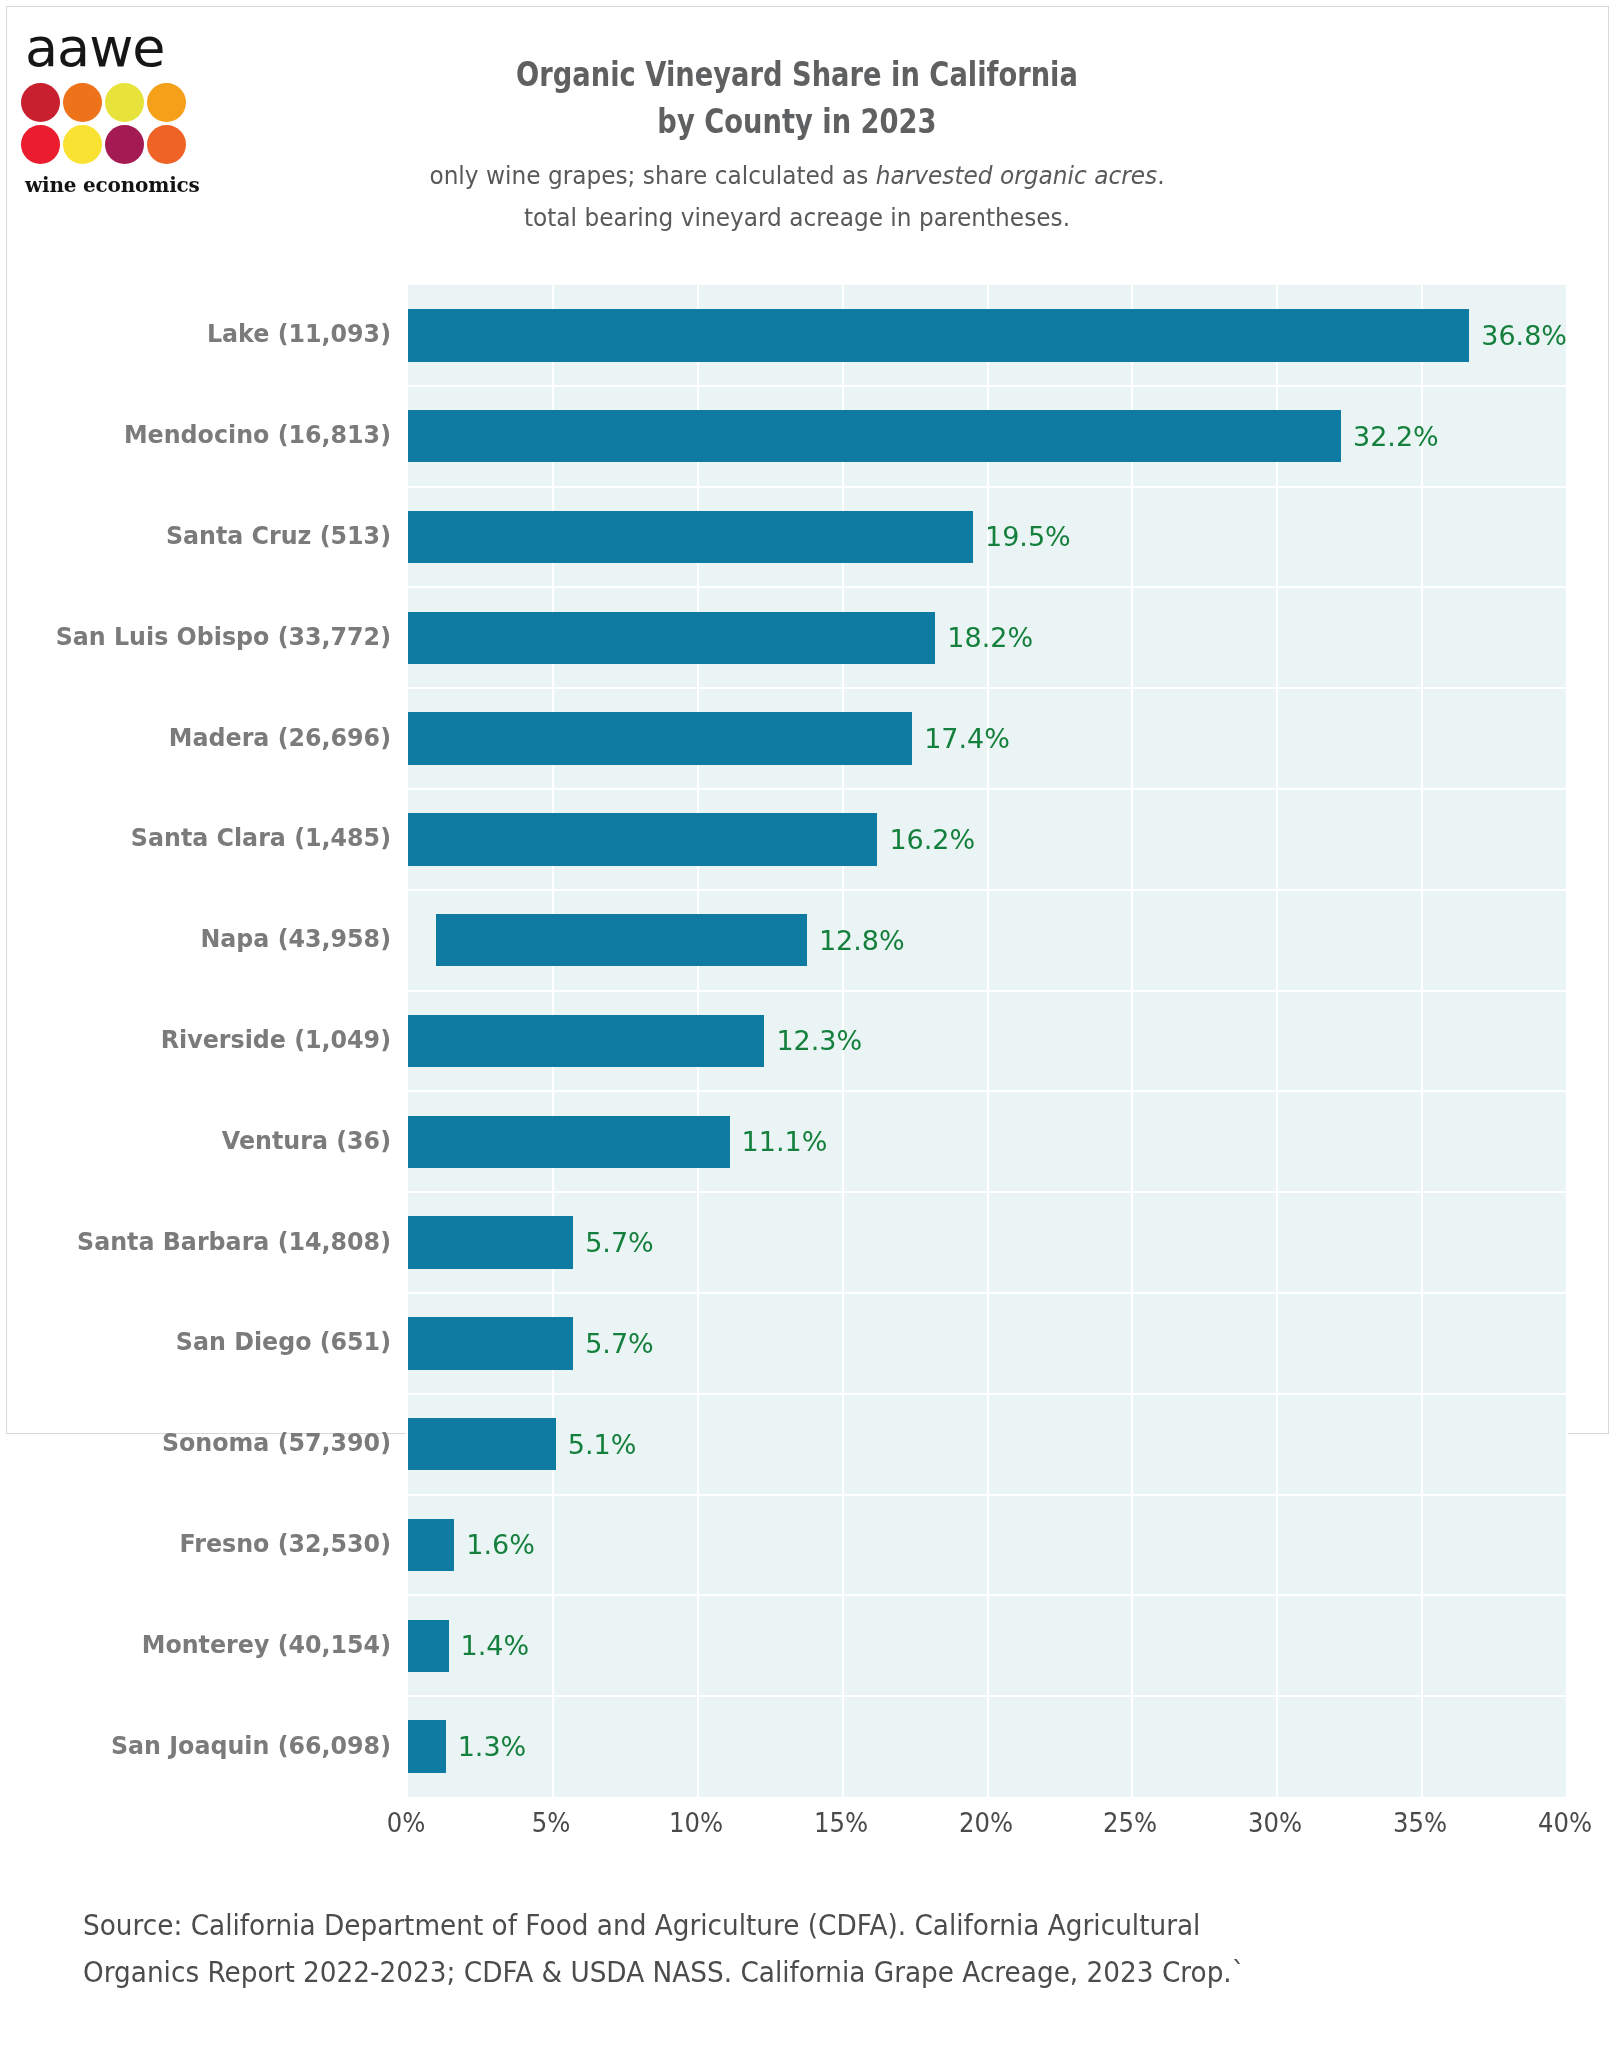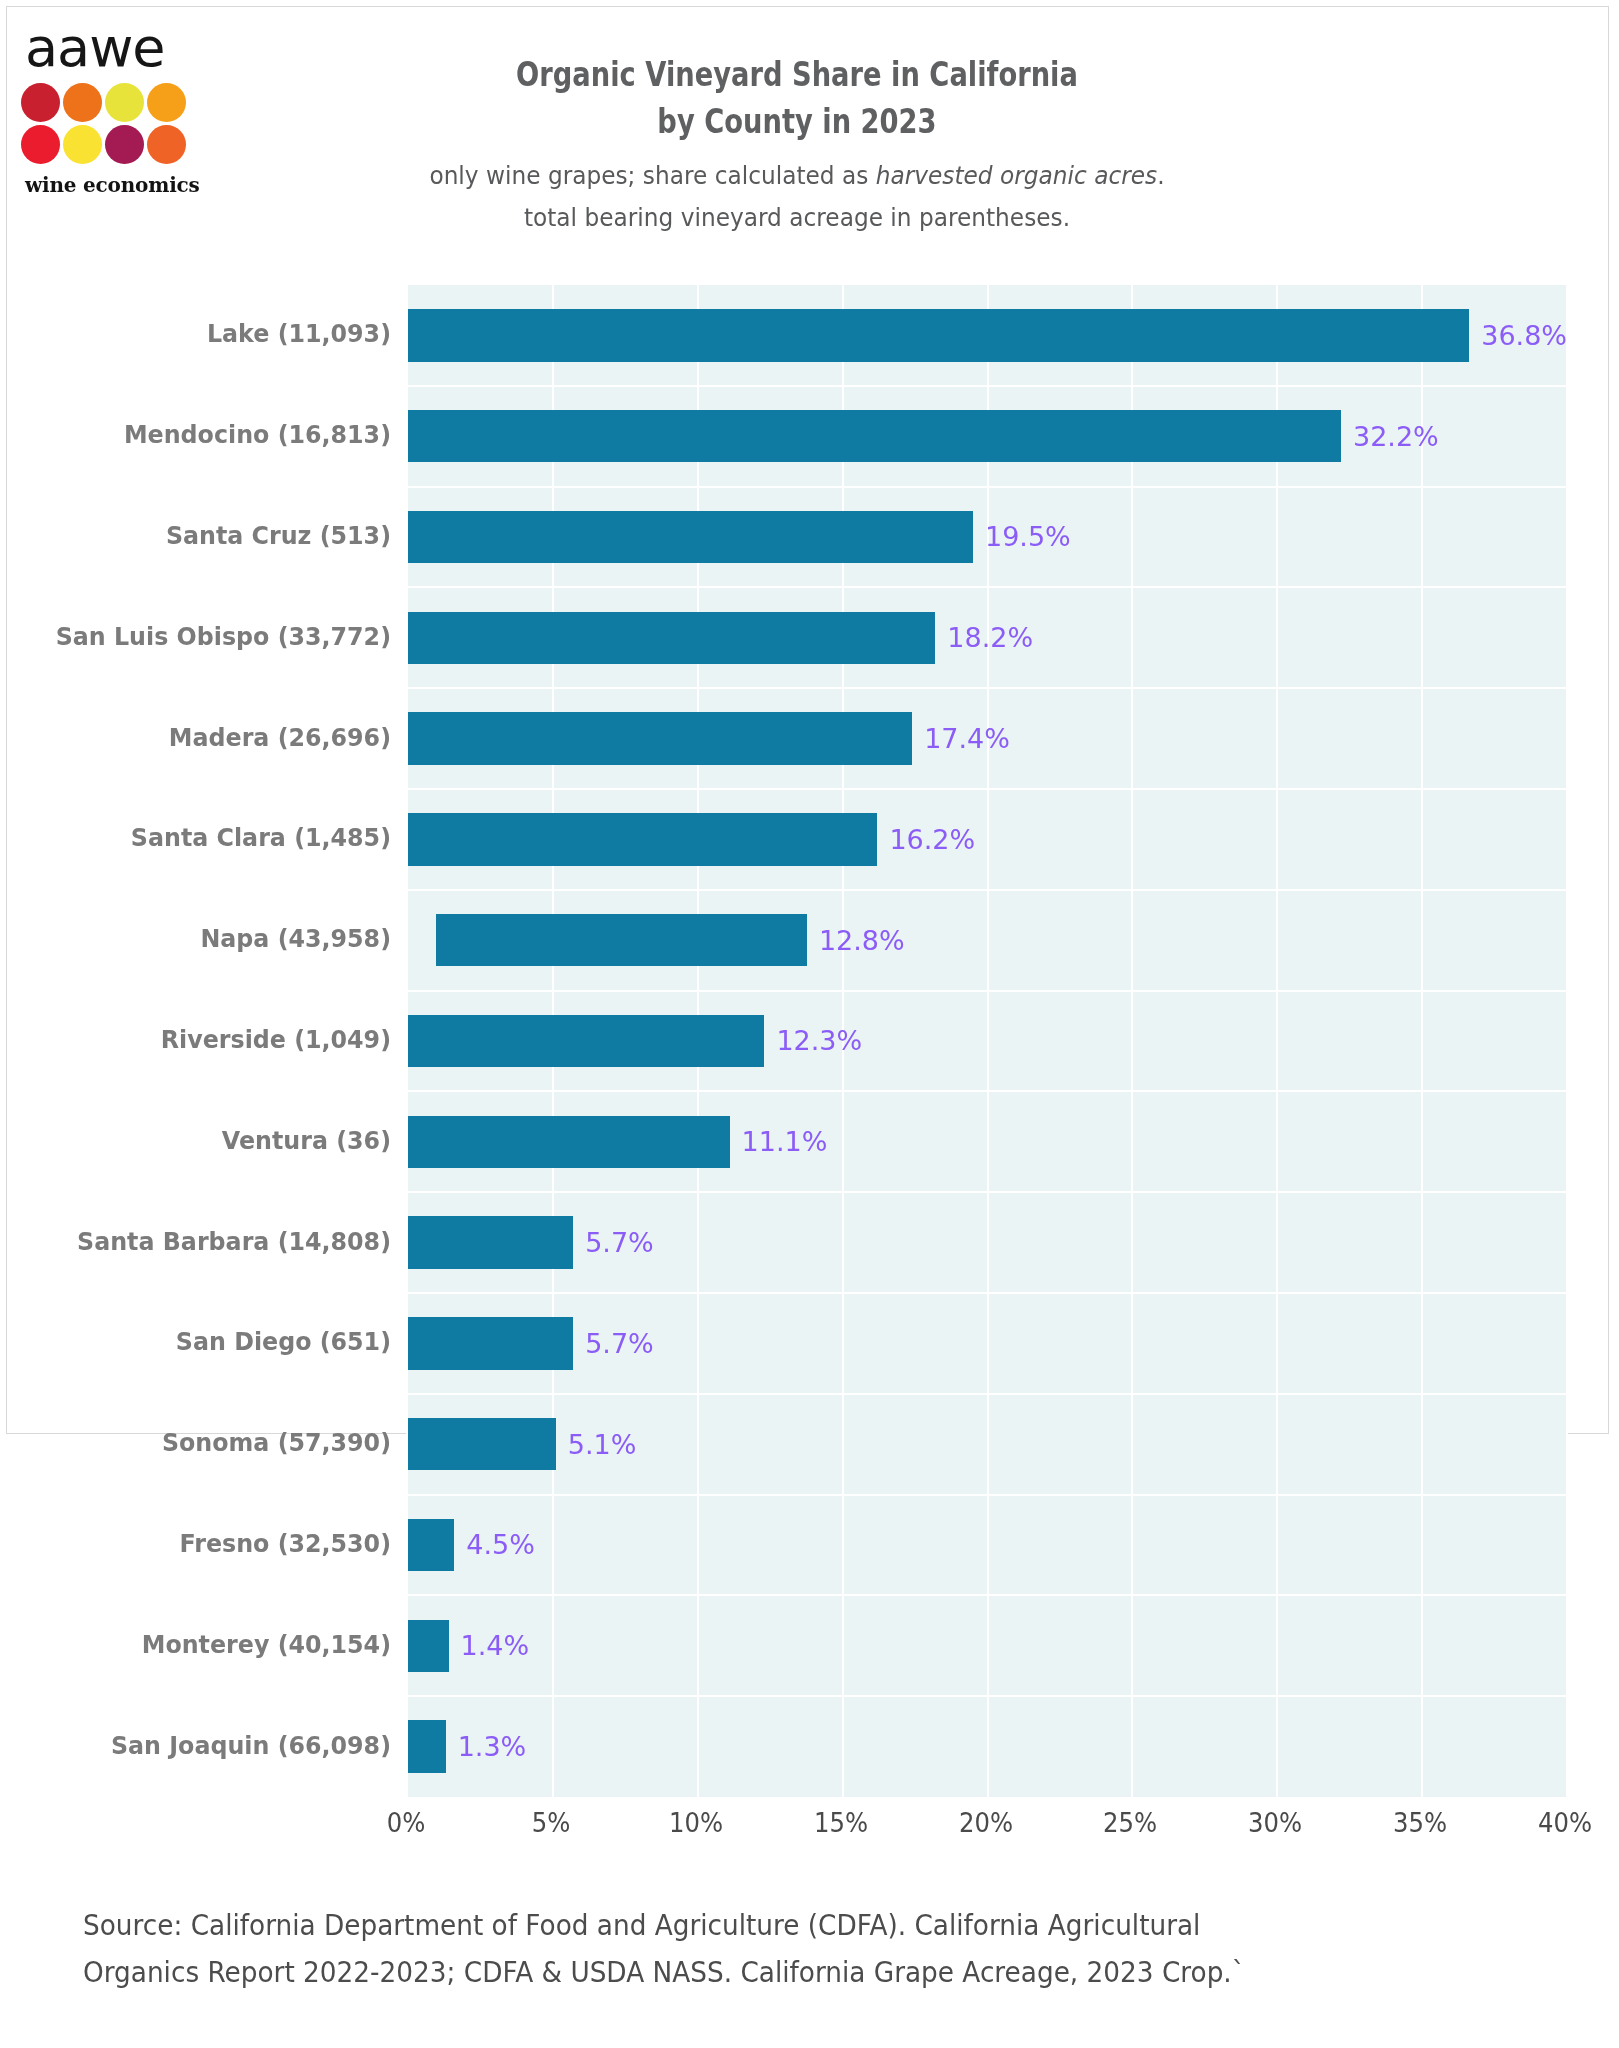--- a/index.html
+++ b/index.html
@@ -138,21 +138,21 @@
     display: flex;
     align-items: center;
   }
   .bar {
     height: 100%;
     background: #0f7ba2;
   }
   .bar-value {
     font-family: "DejaVu Sans", sans-serif;
     font-size: 27px;
-    color: #8b5cf6;
+    color: #15803d;
     margin-left: 12px;
     white-space: nowrap;
     text-align: right;
   }
   .cat-label {
     position: absolute;
     right: 0;
     width: 380px;
     text-align: right;
     font-family: "DejaVu Sans", sans-serif;
@@ -307,21 +307,21 @@
         <div class="bar-row" style="top: 1032.19px; height: 52.416px;">
           <div class="bar" style="width: 165.157px; background: rgb(15, 123, 162);"></div>
           <span class="bar-value">5.7%</span>
         </div>
         <div class="bar-row" style="top: 1132.99px; height: 52.416px;">
           <div class="bar" style="width: 147.773px; background: rgb(15, 123, 162);"></div>
           <span class="bar-value">5.1%</span>
         </div>
         <div class="bar-row" style="top: 1233.79px; height: 52.416px;">
           <div class="bar" style="width: 46.36px; background: rgb(15, 123, 162);"></div>
-          <span class="bar-value">4.5%</span>
+          <span class="bar-value">1.6%</span>
         </div>
         <div class="bar-row" style="top: 1334.59px; height: 52.416px;">
           <div class="bar" style="width: 40.565px; background: rgb(15, 123, 162);"></div>
           <span class="bar-value">1.4%</span>
         </div>
         <div class="bar-row" style="top: 1435.39px; height: 52.416px;">
           <div class="bar" style="width: 37.6675px; background: rgb(15, 123, 162);"></div>
           <span class="bar-value">1.3%</span>
         </div>
       </div>

